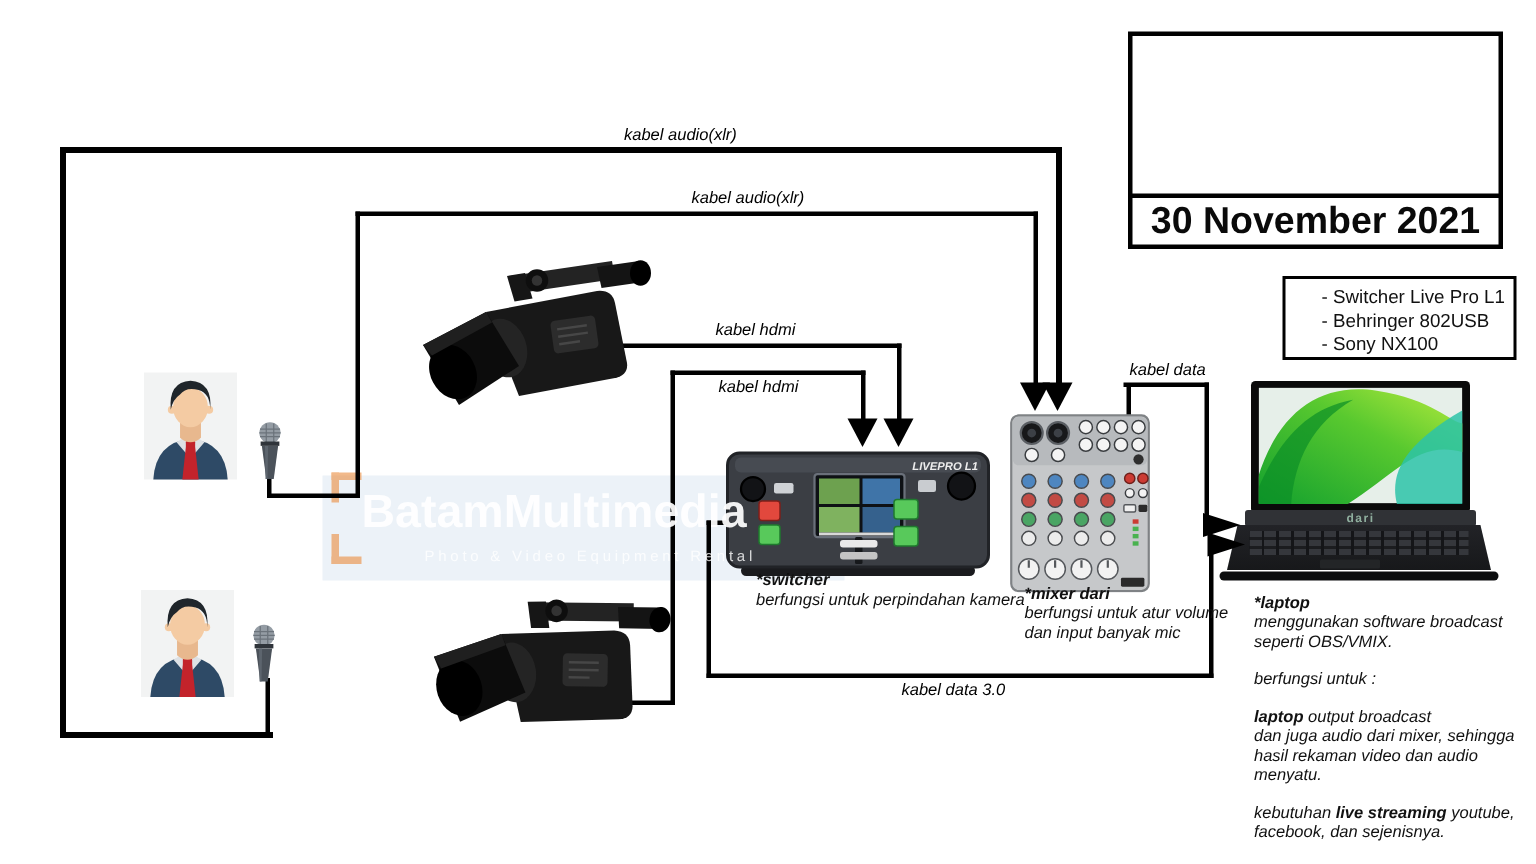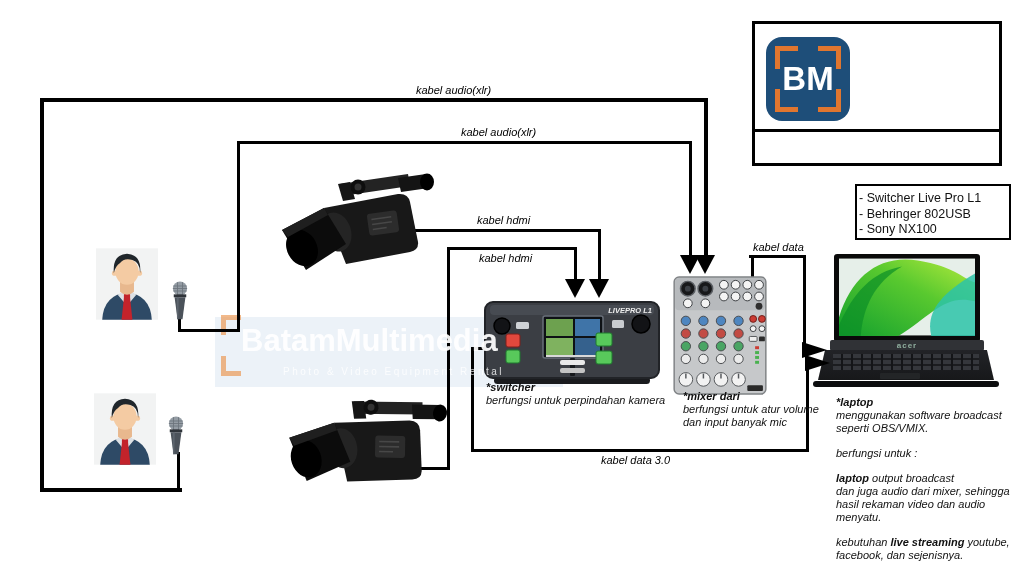--- a/index.html
+++ b/index.html
@@ -28,21 +28,21 @@
   .brk.bl{left:9px;bottom:9px;border-left:5px solid #e0762f;border-bottom:5px solid #e0762f;}
   .brk.br{right:9px;bottom:9px;border-right:5px solid #e0762f;border-bottom:5px solid #e0762f;}
   .title-lines{position:absolute;left:103px;top:12px;width:142px;}
   .title-lines div{font-size:25px;font-weight:700;line-height:29px;transform:scaleX(0.72);
                    transform-origin:left center;white-space:nowrap;color:#0a0a0a;}
   .hdr-divider{position:absolute;left:-3px;top:105px;width:250px;height:3px;background:#000;}
   .hdr-date{position:absolute;left:0;top:109px;width:100%;text-align:center;font-size:25px;
             font-weight:700;color:#0a0a0a;}
   
   .equip-box{position:absolute;left:855px;top:184px;width:156px;height:56px;border:2px solid #000;
-             box-sizing:border-box;background:#fff;z-index:30;padding:5px 0 0 2px;}
+             box-sizing:border-box;background:#fff;z-index:30;padding:5px 0 0 24px;}
   .equip-box div{font-size:12.5px;line-height:15.5px;color:#111;}
   
   .wm-band{position:absolute;left:215px;top:317px;width:348px;height:70px;
            background:rgba(223,234,243,0.6);z-index:2;}
   .wm-brk{position:absolute;width:15px;height:15px;opacity:.6;z-index:3;}
   .wm-brk.t{left:221px;top:315px;border-left:5px solid #eb8b3d;border-top:5px solid #eb8b3d;}
   .wm-brk.b{left:221px;top:356px;border-left:5px solid #eb8b3d;border-bottom:5px solid #eb8b3d;}
   .wm-title{position:absolute;left:241px;top:323px;font-size:31px;font-weight:700;
             color:rgba(255,255,255,0.93);z-index:25;white-space:nowrap;}
   .wm-sub{position:absolute;left:283px;top:366px;font-size:10px;letter-spacing:2.5px;
@@ -117,28 +117,22 @@
   <div class="arrow-right" style="left:805px;top:355px;"></div>
 
   <div class="lbl" style="left:416px;top:84px;">kabel audio(xlr)</div>
   <div class="lbl" style="left:461px;top:126px;">kabel audio(xlr)</div>
   <div class="lbl" style="left:477px;top:214px;">kabel hdmi</div>
   <div class="lbl" style="left:479px;top:252px;">kabel hdmi</div>
   <div class="lbl" style="left:753px;top:241px;">kabel data</div>
   <div class="lbl" style="left:601px;top:454px;">kabel data 3.0</div>
 
   <div class="header-box">
-    <div class="bm-logo">
-      <div class="brk tl"></div>
-      <div class="brk tr"></div>
-      <div class="brk bl"></div>
-      <div class="brk br"></div>
-      <span class="bm-text">BM</span>
-    </div>
     <div class="hdr-divider"></div>
+    <div class="hdr-date">30 November 2021</div>
   </div>
 
   <div class="equip-box">
     <div>- Switcher Live Pro L1</div>
     <div>- Behringer 802USB</div>
     <div>- Sony NX100</div>
   </div>
 
   <div class="dev" style="left:96px;top:248px;width:62px;height:72px;">
     <svg width="62" height="72" viewBox="0 0 80 92">
@@ -318,32 +312,32 @@
             </linearGradient>
           </defs>
           <rect width="138" height="78" fill="#e6efe9"></rect>
           <path d="M-5 80 C 5 25 35 -5 80 2 C 120 8 132 26 140 24 L140 44 C 108 34 94 58 58 80 Z" fill="url(#g1)"></path>
           <path d="M140 14 C 98 38 88 58 94 80 L140 80 Z" fill="#2cc3a8" opacity="0.85"></path>
           <path d="M-5 80 C 10 40 30 14 64 8 C 36 24 24 50 22 80 Z" fill="#0c8f27" opacity="0.7"></path>
         </svg>
       </div>
     </div>
     <div class="lap-strip">
-      <span class="acer">acer</span>
+      <span class="acer">dari</span>
     </div>
     <div class="lap-base"></div>
     <div class="lap-kb"></div>
     <div class="lap-tp"></div>
     <div class="lap-lip"></div>
   </div>
 
   <div class="wm-title">BatamMultimedia</div>
   <div class="wm-sub">Photo &amp; Video Equipment Rental</div>
 
-  <div class="note" style="left:486px;top:381px;width:230px;">
+  <div class="note" style="left:504px;top:381px;width:230px;">
     <div class="t">*switcher</div>
     <div>berfungsi untuk perpindahan kamera</div>
   </div>
 
   <div class="note" style="left:683px;top:390px;width:160px;">
     <div class="t">*mixer dari</div>
     <div>berfungsi untuk atur volume</div>
     <div>dan input banyak mic</div>
   </div>
 

